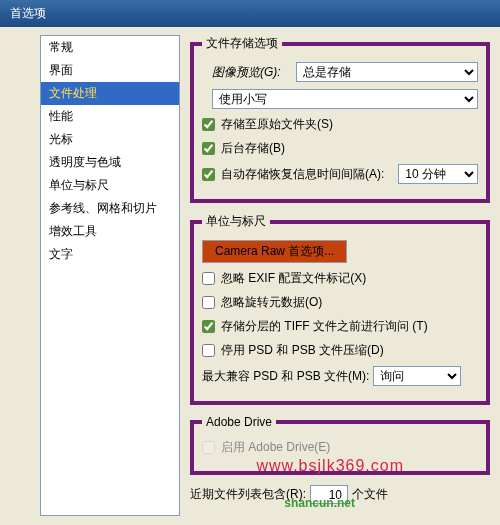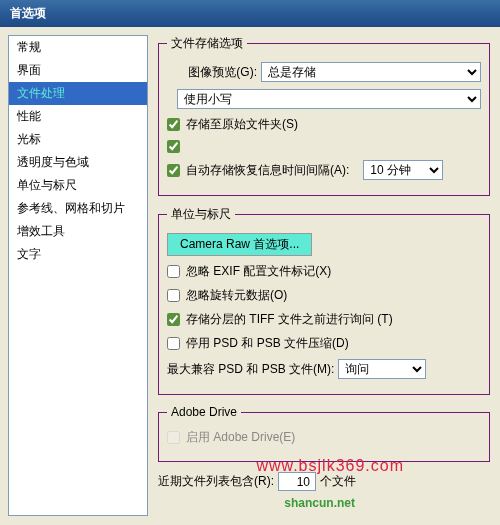--- a/index.html
+++ b/index.html
@@ -1,34 +1,34 @@
 <!DOCTYPE html>
 <html><head>
 <meta charset="utf-8">
 <style>
 * { margin: 0; padding: 0; box-sizing: border-box; font-family: "Microsoft YaHei", SimSun, sans-serif; font-size: 12px; }
 body { background: #ece9d8; width: 500px; height: 525px; overflow: hidden; }
-.titlebar { background: linear-gradient(to bottom, #3b6ea5 0%, #2a5a95 50%, #1e4a85 100%); color: white; padding: 5px 10px; font-weight: bold; font-size: 13px; }
-.content { display: flex; height: calc(100% - 28px); }
+.titlebar { background: linear-gradient(to bottom, #3b6ea5 0%, #2a5a95 50%, #1e4a85 100%); color: white; padding: 5px 10px; font-weight: normal; font-size: 13px; }
+.content { display: flex; height: calc(100% - 28px); margin-left: 32px; }
 .sidebar { width: 140px; background: white; border: 1px solid #7f9db9; margin: 8px 0 8px 8px; overflow-y: auto; }
 .sidebar-item { padding: 3px 8px; cursor: pointer; }
-.sidebar-item.selected { background: #316ac5; color: #5eead4; }
+.sidebar-item.selected { background: #316ac5; color: #fde047; }
 .main { flex: 1; padding: 8px 10px; overflow-y: auto; }
-fieldset { border: 1px solid #701a75; padding: 10px 8px 8px; margin-bottom: 10px; }
+fieldset { border: 4px solid #701a75; padding: 10px 8px 8px; margin-bottom: 10px; }
 legend { padding: 0 4px; color: #000; }
 .row { display: flex; align-items: center; margin-bottom: 7px; gap: 4px; }
 .row.indent { margin-left: 10px; }
 label { white-space: nowrap; }
 select { border: 1px solid #7f9db9; background: white; padding: 1px 2px; height: 20px; }
 select.wide { flex: 1; min-width: 100px; }
 input[type="text"] { border: 1px solid #7f9db9; padding: 2px 5px; width: 38px; height: 19px; text-align: right; }
 input[type="checkbox"] { width: 13px; height: 13px; margin-right: 2px; accent-color: #5a8f3c; }
 input[type="checkbox"]:disabled { opacity: 0.5; }
-button { border: 1px solid #999; background: #5eead4; padding: 2px 12px; cursor: pointer; }
-.label-right { text-align: right; min-width: 80px; }
+button { border: 1px solid #999; background: #c2410c; padding: 2px 12px; cursor: pointer; }
+.label-right { min-width: 80px; font-style: italic; }
 .watermark { position: absolute; bottom: 50px; right: 96px; color: #d24; font-size: 16px; font-family: Arial; letter-spacing: 1px; }
 .watermark2 { position: absolute; bottom: 15px; right: 145px; color: #3a9a3a; font-size: 12px; font-family: Arial; font-weight: bold; }
 </style>
 </head>
 <body>
 
 <div class="titlebar">
   <span>首选项</span>
 </div>
 
@@ -55,20 +55,21 @@
       </div>
       <div class="row indent">
         <select class="wide"><option>使用小写</option></select>
       </div>
       <div class="row">
         <input type="checkbox" checked="" style="">
         <label><span>存储至原始文件夹(S)</span></label>
       </div>
       <div class="row">
         <input type="checkbox" checked="" style="">
+        <label><span>后台存储(B)</span></label>
       </div>
       <div class="row">
         <input type="checkbox" checked="" style="">
         <label><span>自动存储恢复信息时间间隔(A):</span></label>
         <select style="width:80px;margin-left:10px"><option>10 分钟</option></select>
       </div>
     </fieldset>
 
     <fieldset>
       <legend>单位与标尺</legend>

